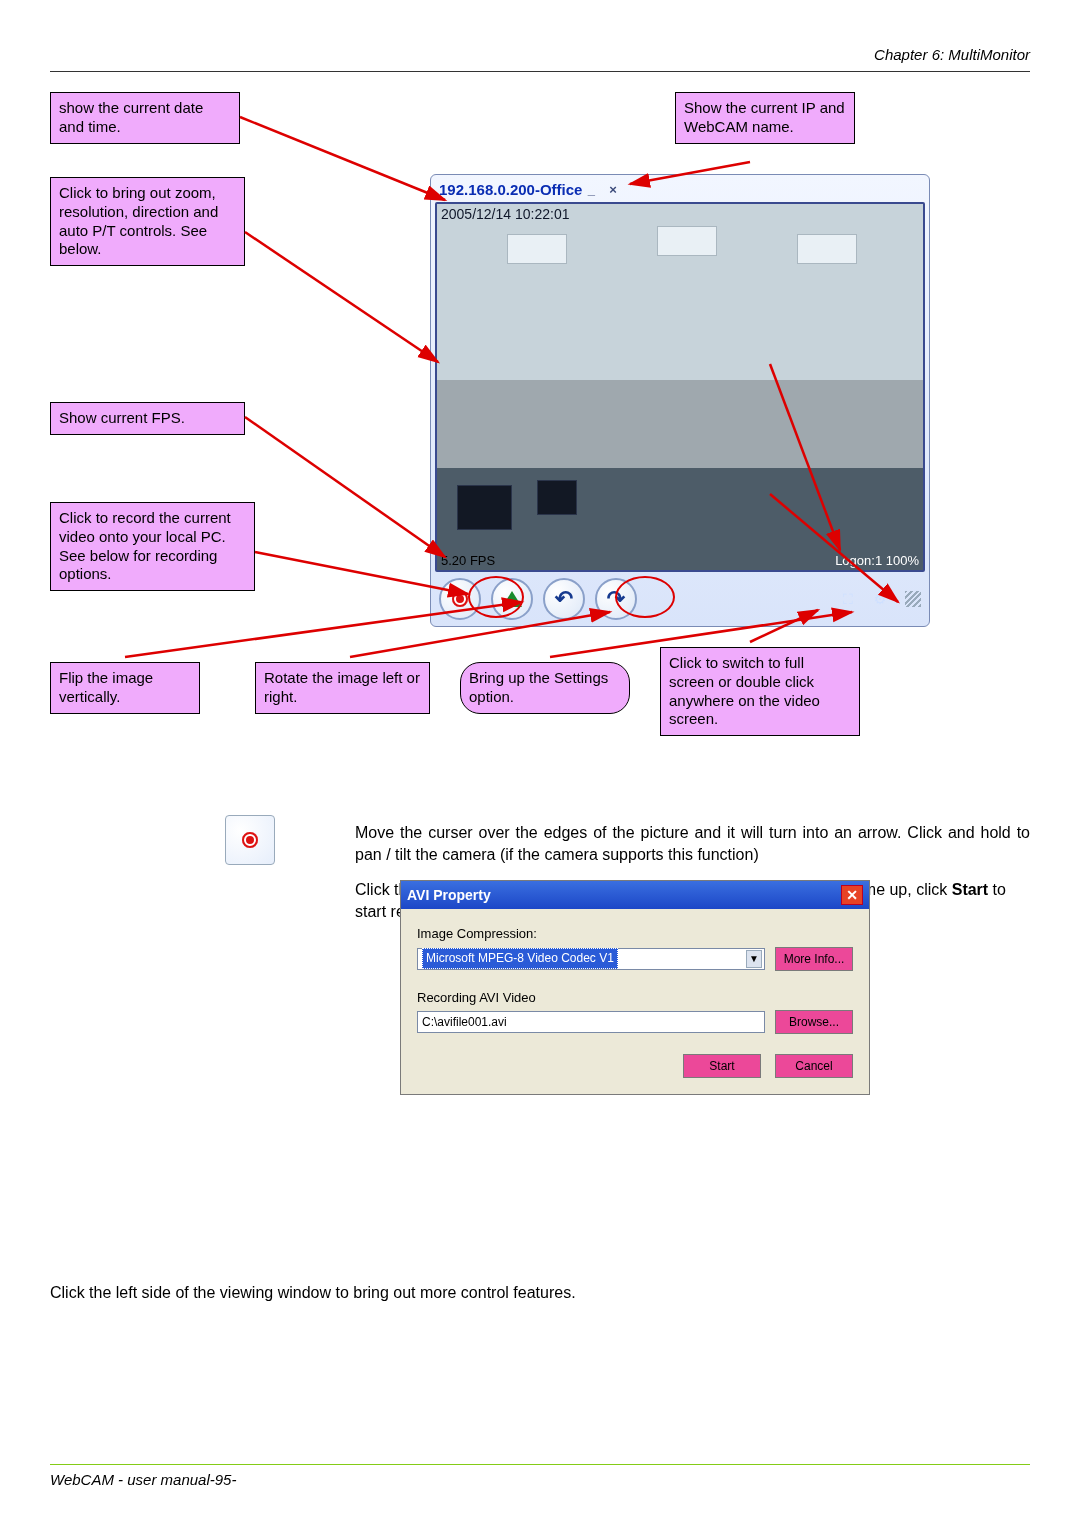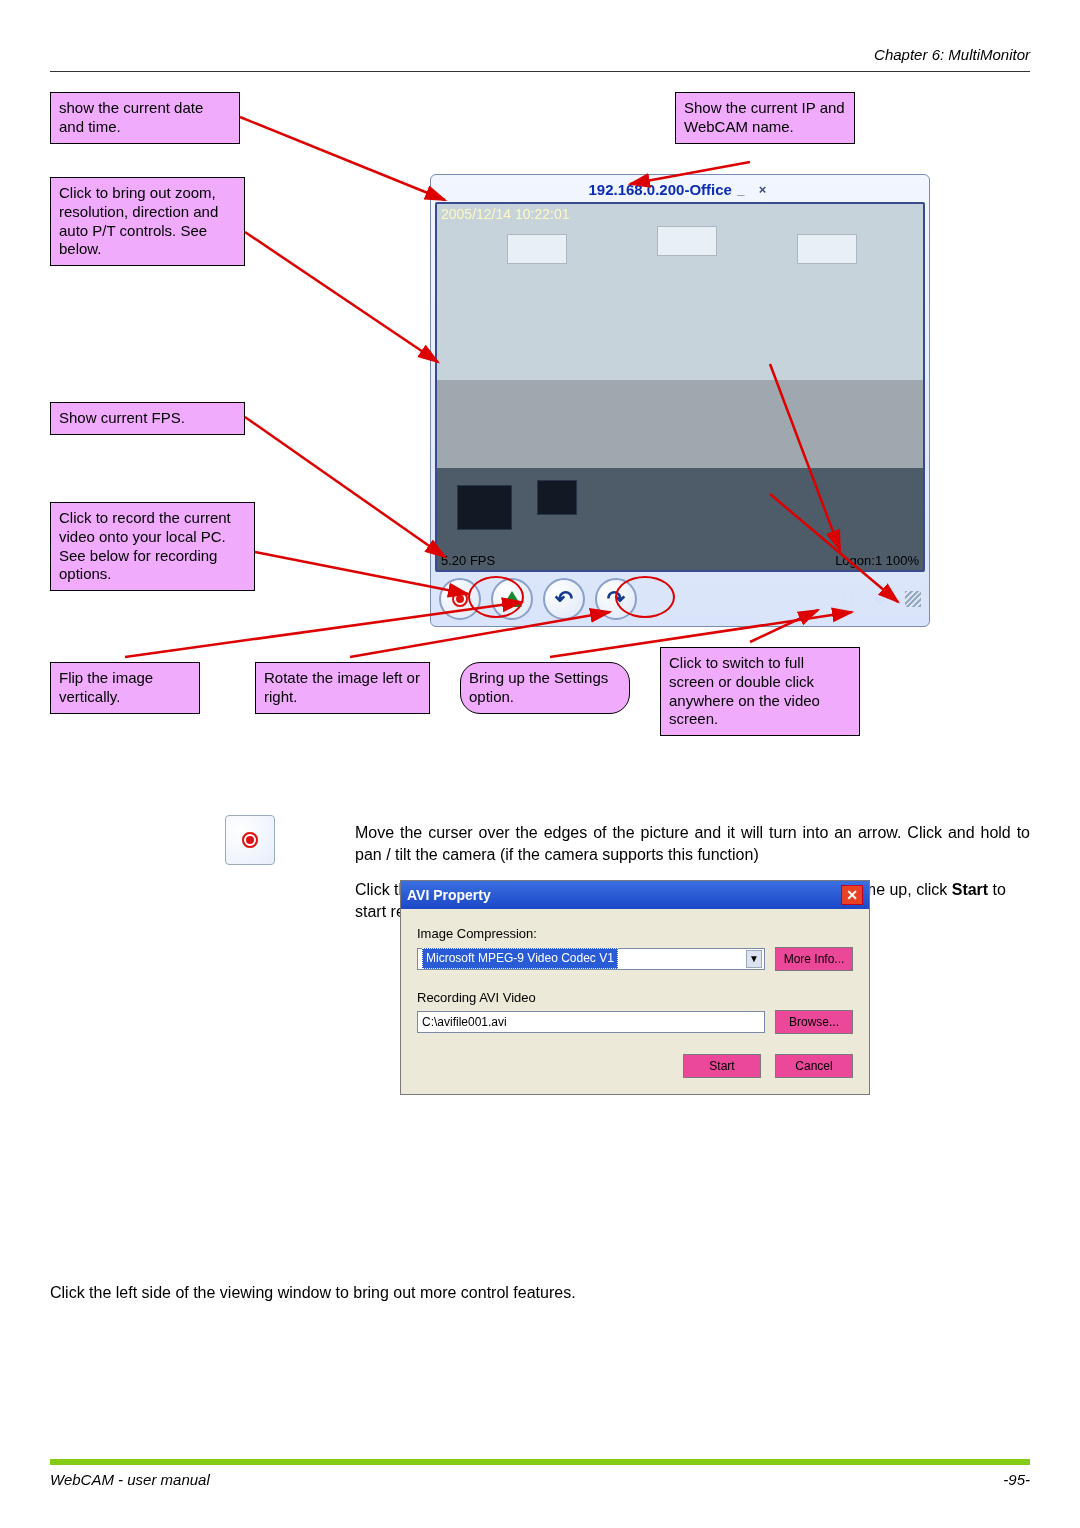--- a/index.html
+++ b/index.html
@@ -1,37 +1,37 @@
 <!DOCTYPE html>
 <html><head>
 <meta charset="utf-8">
 <style>
   * { box-sizing: border-box; margin: 0; padding: 0; }
   body { font-family: Arial, sans-serif; font-size: 13px; background: #fff; color: #000; }
   .page { width: 1080px; height: 1528px; position: relative; padding: 46px 50px 40px 50px; }
   .page-header { text-align: right; font-style: italic; font-size: 15px; padding-bottom: 8px; border-bottom: 1px solid #333; margin-bottom: 20px; }
-  .page-footer { position: absolute; bottom: 40px; left: 50px; right: 50px; border-top: 6px solid #84cc16; padding-top: 6px; display: flex; justify-content: space-between; font-style: italic; font-size: 15px; }
+  .page-footer { position: absolute; bottom: 40px; left: 50px; right: 50px; border-top: 1px solid #84cc16; padding-top: 6px; display: flex; font-style: italic; font-size: 15px; }
   .diagram-area { position: relative; width: 960px; height: 720px; }
   .callout { position: absolute; border: 1px solid #000; background: #f0abfc; padding: 6px 8px; font-size: 15px; line-height: 1.25; }
   svg.arrows { position: absolute; top: 0; left: 0; pointer-events: none; }
   
   .video-window { position: absolute; left: 380px; top: 82px; width: 500px; background: linear-gradient(#f2f6ff,#d9e4fa); border: 1px solid #7a8bb5; border-radius: 6px; padding: 4px; }
-  .vw-title { display: flex; align-items: center; justify-content: center; padding: 2px 4px 4px 4px; }
+  .vw-title { display: flex; align-items: center; justify-content: flex-start; padding: 2px 4px 4px 4px; }
   .vw-title-text { color: #0a2db3; font-weight: bold; font-size: 15px; }
   .vw-title-ctrls span { display:inline-block; width:18px; text-align:center; color:#3b4a7a; font-weight:bold; cursor:pointer; }
   .vw-video { position: relative; width: 490px; height: 370px; background: #6a7d8a; border: 2px solid #3a4a8f; border-radius: 2px; overflow:hidden; }
   .vw-scene { position:absolute; inset:0; background: linear-gradient(to bottom, #b8c6cf 0 48%, #7e8f99 48% 100%); }
   .vw-ceiling { position:absolute; top:0; left:0; right:0; height:48%; background:#c7d3da; }
   .vw-light { position:absolute; width:60px; height:30px; background:#e9f0f5; border:1px solid #aab7c0; }
   .vw-wall { position:absolute; top:48%; left:0; right:0; height:25%; background:#9fa8ae; }
   .vw-desk { position:absolute; bottom:0; left:0; right:0; height:28%; background:#4d5c68; }
   .vw-screen { position:absolute; width:55px; height:45px; background:#121824; border:1px solid #2a344a; }
-  .vw-overlay-tl { position:absolute; top:2px; left:4px; color:#fef9c3; font-size:14px; font-family: Tahoma, sans-serif; }
+  .vw-overlay-tl { position:absolute; top:2px; left:4px; color:#0f172a; font-size:14px; font-family: Tahoma, sans-serif; }
   .vw-overlay-bl { position:absolute; bottom:2px; left:4px; color:#000000; font-size:13px; }
-  .vw-overlay-br { position:absolute; bottom:2px; right:4px; color:#000000; font-size:13px; text-align:right; }
+  .vw-overlay-br { position:absolute; bottom:2px; right:4px; color:#ffffff; font-size:13px; text-align:right; }
   .vw-toolbar { display:flex; align-items:center; gap:10px; padding:6px 4px 2px 4px; }
   .tb-btn { width:42px; height:42px; border-radius:50%; border:2px solid #8aa0c9; background:radial-gradient(circle at 30% 30%, #fff, #dce7f7); display:flex; align-items:center; justify-content:center; cursor:pointer; }
   .tb-spacer { flex:1; }
   .tb-small { width:22px; height:20px; display:inline-flex; align-items:center; justify-content:center; color:#cfe0ff; font-size:14px; cursor:pointer; }
   .tb-grip { width:16px; height:16px; background:repeating-linear-gradient(135deg,#9ab 0 2px,transparent 2px 4px); margin-left:4px; cursor:se-resize; }
   .record-dot { width:16px; height:16px; border-radius:50%; background:#d11; box-shadow:0 0 0 2px #d11 inset, 0 0 0 4px #fff inset; }
   .flip-tri { width:0; height:0; border-left:10px solid transparent; border-right:10px solid transparent; border-bottom:16px solid #178a2d; position:relative; }
   .rot-arrow { font-size:22px; color:#163a8f; font-weight:bold; }
   .circle { position:absolute; border:2px solid #d00; border-radius:50%; }
 
@@ -158,21 +158,21 @@
 
     <div class="avi-dialog">
       <div class="avi-title">
         <span>AVI Property</span>
         <div class="avi-close">✕</div>
       </div>
       <div class="avi-body">
         <div class="avi-label">Image Compression:</div>
         <div class="avi-row">
           <div class="avi-select">
-            <span class="sel-text">Microsoft MPEG-9 Video Codec V1</span>
+            <span class="sel-text">Microsoft MPEG-8 Video Codec V1</span>
             <span class="sel-arrow">▼</span>
           </div>
           <button class="avi-btn">More Info...</button>
         </div>
         <div class="avi-label" style="margin-top:18px;">Recording AVI Video</div>
         <div class="avi-row">
           <div class="avi-input">C:\avifile001.avi</div>
           <button class="avi-btn">Browse...</button>
         </div>
         <div class="avi-actions">

